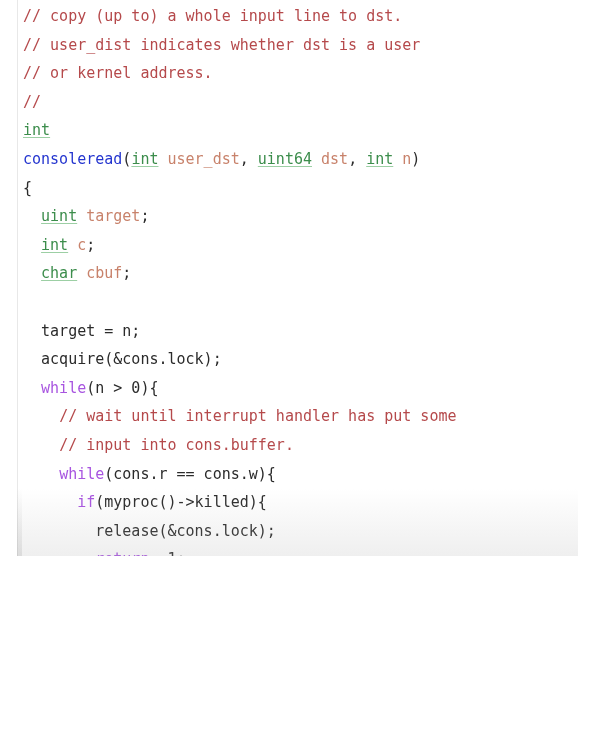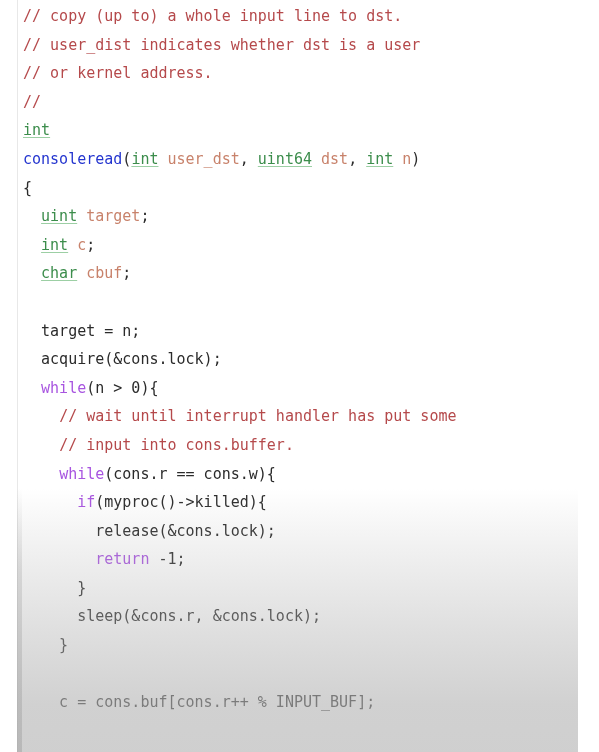--- a/index.html
+++ b/index.html
@@ -10,21 +10,21 @@
     background: #ffffff;
     font-family: "DejaVu Sans Mono", "Liberation Mono", monospace;
     overflow: hidden;
     position: relative;
   }
 
   #viewer {
     position: absolute;
     left: 0; top: 0;
     width: 599px;
-    height: 752px;
+    height: 556px;
     background: #ffffff;
     overflow: hidden;
     padding-left: 28px;
   }
 
   
   #gutter-rule {
     position: absolute;
     left: 17px; top: 0;
     width: 1px; height: 752px;

